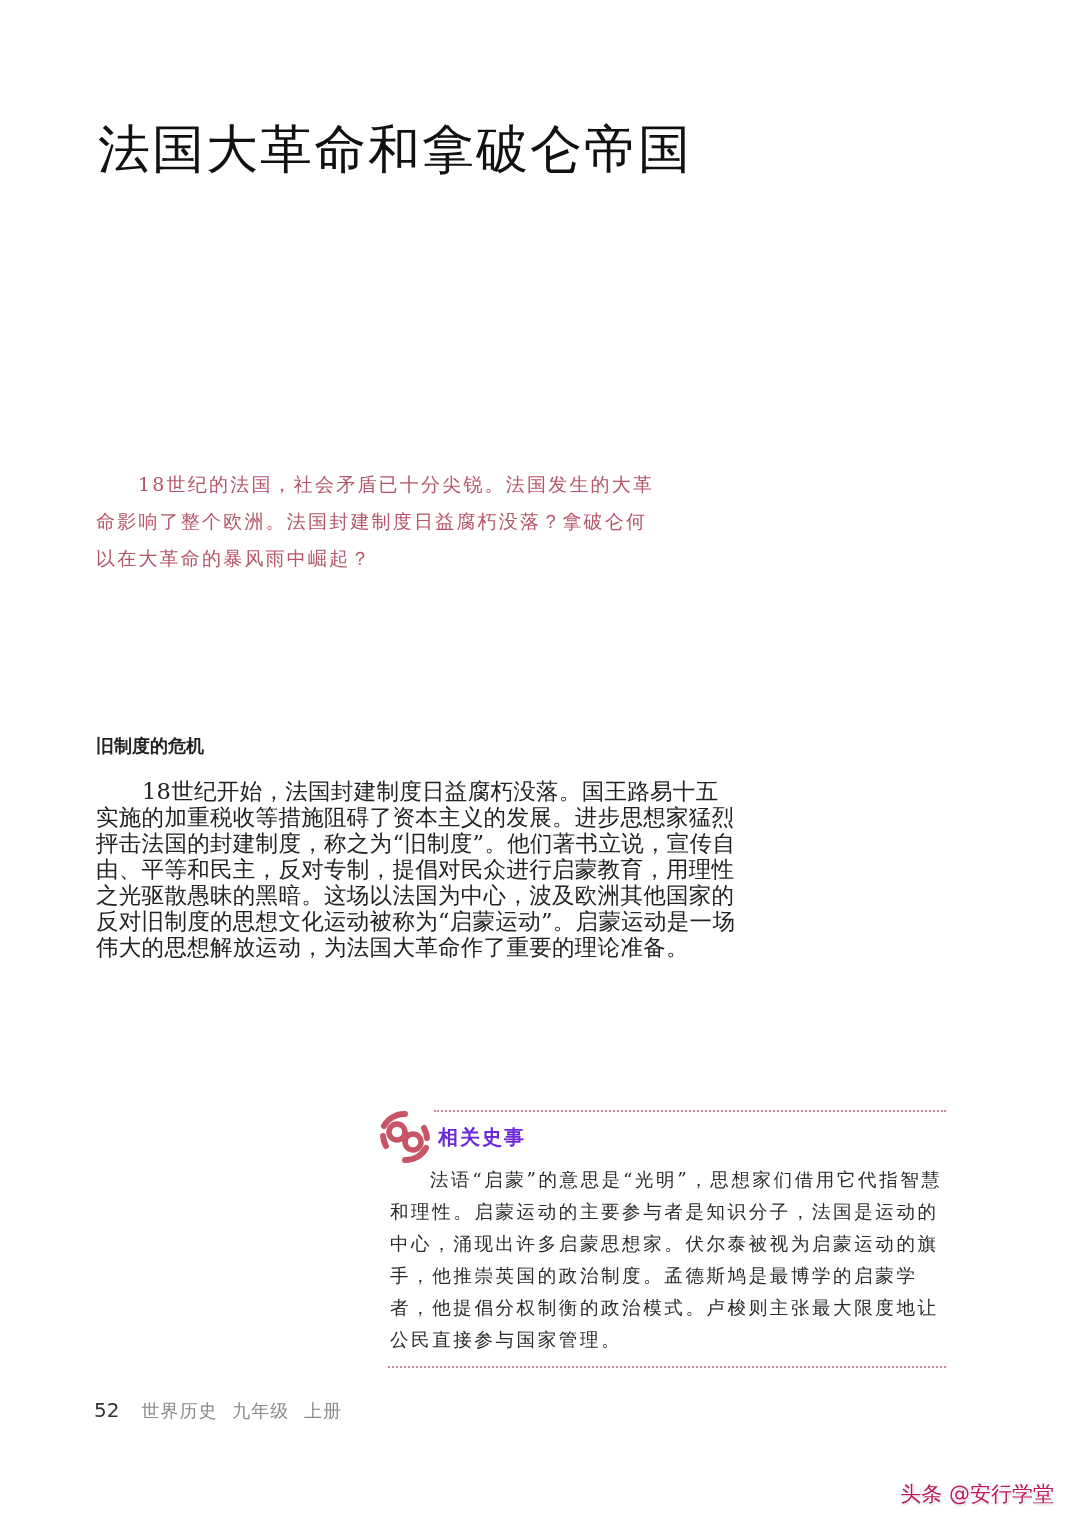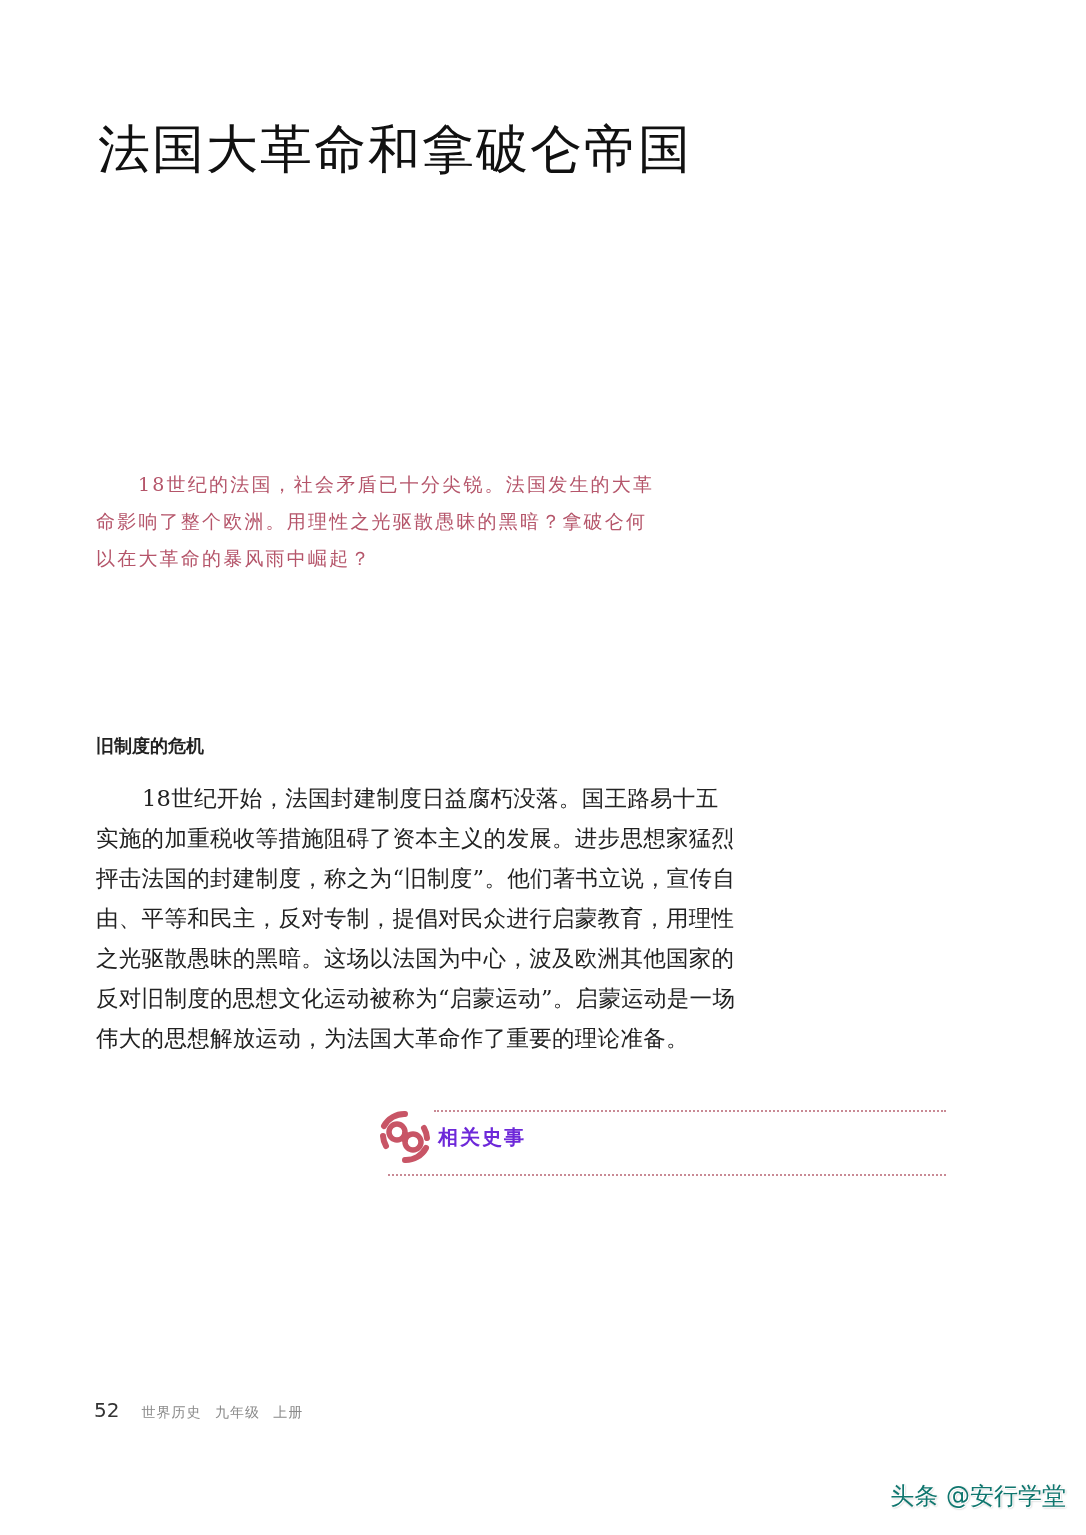--- a/index.html
+++ b/index.html
@@ -48,21 +48,21 @@
       color: #222;
       margin: 0;
     }
     .body-text {
       position: absolute;
       left: 96px;
       top: 778px;
       width: 640px;
       font-family: "DejaVu Serif", "Liberation Serif", serif;
       font-size: 22.5px;
-      line-height: 40px;
+      line-height: 26px;
       color: #222;
       letter-spacing: 0.3px;
     }
     .body-text p { margin: 0; text-indent: 46px; }
     .sidebar-box {
       position: absolute;
       left: 378px;
       top: 1110px;
       width: 568px;
     }
@@ -108,44 +108,44 @@
       align-items: baseline;
     }
     .page-number {
       font-family: "DejaVu Sans", "Liberation Sans", sans-serif;
       font-size: 20px;
       color: #333;
     }
     .book-title {
       margin-left: 22px;
       font-family: "DejaVu Serif", "Liberation Serif", serif;
-      font-size: 14px;
+      font-size: 18px;
       color: #8a8a8a;
       letter-spacing: 1px;
       word-spacing: 8px;
     }
     .watermark {
       position: absolute;
-      right: 20px;
+      right: 32px;
       top: 1480px;
       font-family: "DejaVu Sans", "Liberation Sans", sans-serif;
-      font-size: 24px;
-      color: #0f766e;
+      font-size: 21px;
+      color: #be185d;
       text-shadow: 1px 1px 0 #fff, -1px -1px 0 #fff, 1px 1px 2px rgba(0,0,0,0.35);
     }
   </style>
 </head>
 <body>
 
 <div class="lesson-title">
   <span class="line">法国大革命和拿破仑帝国</span>
 </div>
 
 <div class="intro">
-  <p>18世纪的法国，社会矛盾已十分尖锐。法国发生的大革命影响了整个欧洲。用理性之光驱散愚昧的黑暗？拿破仑何以在大革命的暴风雨中崛起？</p>
+  <p>18世纪的法国，社会矛盾已十分尖锐。法国发生的大革命影响了整个欧洲。法国封建制度日益腐朽没落？拿破仑何以在大革命的暴风雨中崛起？</p>
 </div>
 
 <h2 class="section-heading">旧制度的危机</h2>
 
 <div class="body-text">
   <p>18世纪开始，法国封建制度日益腐朽没落。国王路易十五实施的加重税收等措施阻碍了资本主义的发展。进步思想家猛烈抨击法国的封建制度，称之为“旧制度”。他们著书立说，宣传自由、平等和民主，反对专制，提倡对民众进行启蒙教育，用理性之光驱散愚昧的黑暗。这场以法国为中心，波及欧洲其他国家的反对旧制度的思想文化运动被称为“启蒙运动”。启蒙运动是一场伟大的思想解放运动，为法国大革命作了重要的理论准备。</p>
 </div>
 
 <div class="sidebar-box">
   <div class="dotted-rule top"></div>
@@ -156,20 +156,23 @@
         <path d="M27 50 A23 23 0 0 0 48 38" fill="none" stroke="#c85566" stroke-width="6" stroke-linecap="round"></path>
         <path d="M8 36 A23 23 0 0 1 5 26" fill="none" stroke="#c85566" stroke-width="6" stroke-linecap="round"></path>
         <path d="M46 18 A23 23 0 0 1 49 28" fill="none" stroke="#c85566" stroke-width="6" stroke-linecap="round"></path>
         <circle cx="19" cy="22" r="8" fill="none" stroke="#c85566" stroke-width="5.5"></circle>
         <circle cx="35" cy="32" r="8" fill="none" stroke="#c85566" stroke-width="5.5"></circle>
         <path d="M27 22 C27 28 27 26 27 32" fill="none" stroke="#c85566" stroke-width="5.5"></path>
       </svg>
     </span>
     <span class="sidebar-title">相关史事</span>
   </div>
+  <div class="sidebar-text">
+    <p>法语“启蒙”的意思是“光明”，思想家们借用它代指智慧和理性。启蒙运动的主要参与者是知识分子，法国是运动的中心，涌现出许多启蒙思想家。伏尔泰被视为启蒙运动的旗手，他推崇英国的政治制度。孟德斯鸠是最博学的启蒙学者，他提倡分权制衡的政治模式。卢梭则主张最大限度地让公民直接参与国家管理。</p>
+  </div>
   <div class="dotted-rule bottom"></div>
 </div>
 
 <div class="footer">
   <span class="page-number">52</span>
   <span class="book-title">世界历史 九年级 上册</span>
 </div>
 
 <div class="watermark">头条 @安行学堂</div>
 

